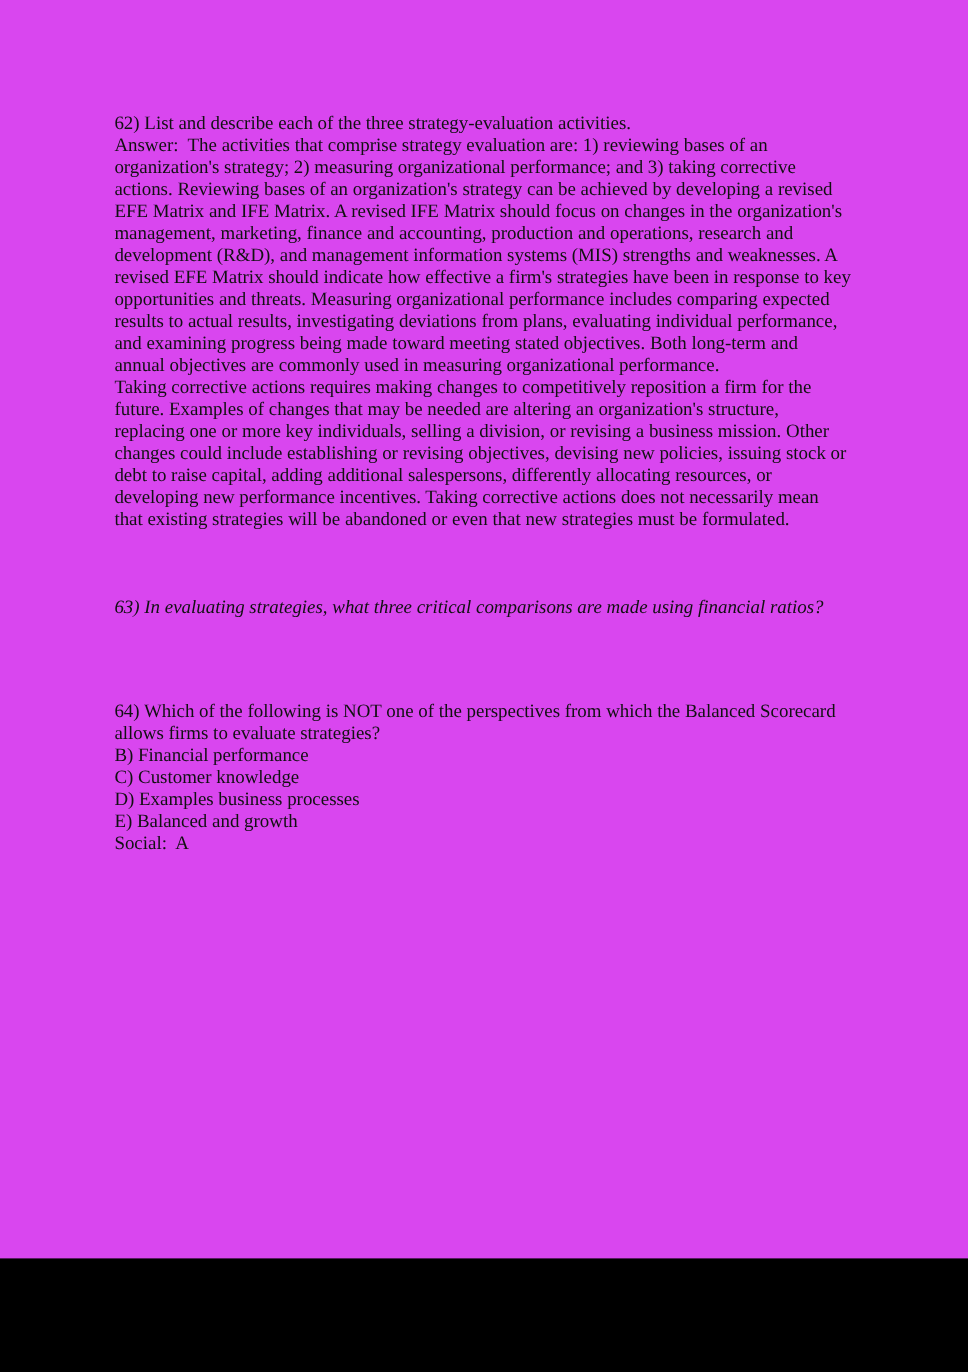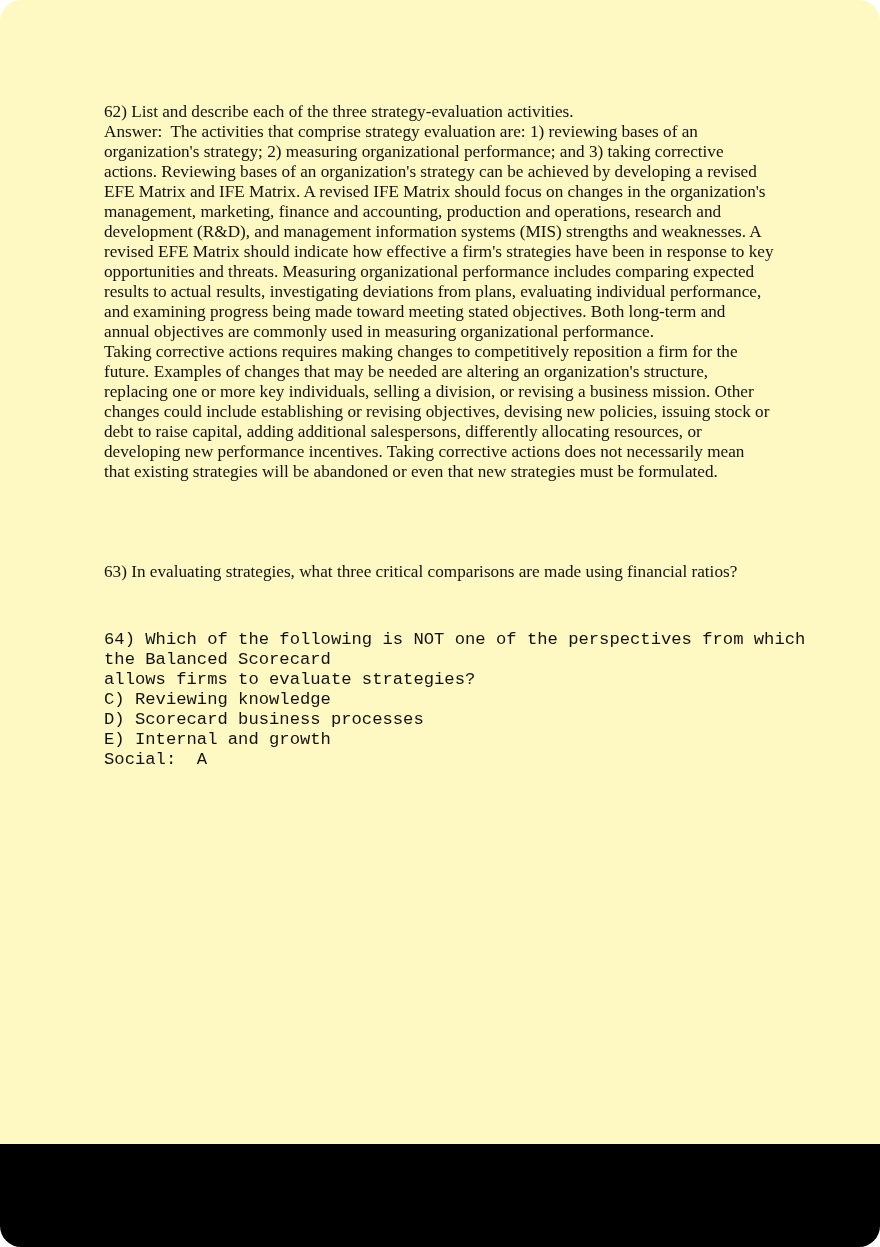--- a/index.html
+++ b/index.html
@@ -4,40 +4,39 @@
 <style>
   html, body {
     margin: 0;
     padding: 0;
     background: #ffffff;
   }
   .page {
     position: relative;
     width: 880px;
     height: 1247px;
-    background: #fef9c3;
+    background: #d946ef;
     overflow: hidden;
     font-family: "Liberation Serif", "DejaVu Serif", serif;
     color: #111111;
-    border-radius: 21px;
   }
   .content {
     position: absolute;
     left: 104px;
     top: 102px;
     width: 724px;
     font-size: 17.2px;
     line-height: 20px;
   }
   .txt {
     white-space: pre-wrap; 
   }
   .question-block { margin: 0; }
-  .q63 { margin-top: 80px; }
-  .q64 { margin-top: 48px; font-family: Liberation Mono, monospace; }
+  .q63 { margin-top: 60px; font-style: italic; }
+  .q64 { margin-top: 75px; }
   .bottom-band {
     position: absolute;
     left: 0;
     top: 1144px;
     width: 880px;
     height: 103px;
     background: #000000;
   }
 </style>
 </head>
@@ -69,23 +68,24 @@
     </div>
 
     <div class="question-block q63">
       <div class="txt">63) In evaluating strategies, what three critical comparisons are made using financial ratios?</div>
     </div>
 
     <div class="question-block q64">
       <div class="txt">64) Which of the following is NOT one of the perspectives from which the Balanced Scorecard
 allows firms to evaluate strategies?</div>
       <div>
-        <div class="txt">C) Reviewing knowledge</div>
-        <div class="txt">D) Scorecard business processes</div>
-        <div class="txt">E) Internal and growth</div>
+        <div class="txt">B) Financial performance</div>
+        <div class="txt">C) Customer knowledge</div>
+        <div class="txt">D) Examples business processes</div>
+        <div class="txt">E) Balanced and growth</div>
       </div>
       <div class="txt">Social:  A</div>
     </div>
 
   </div>
 
   <div class="bottom-band"></div>
 </div>
 
 </body></html>

